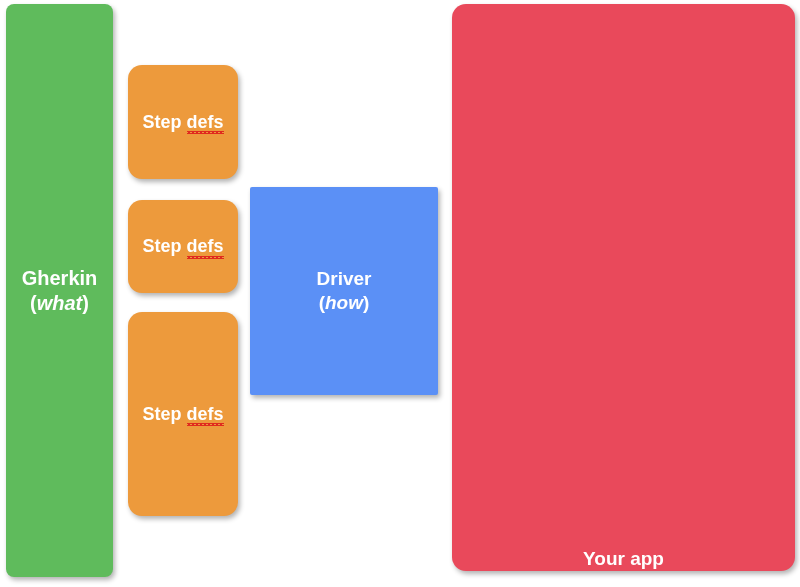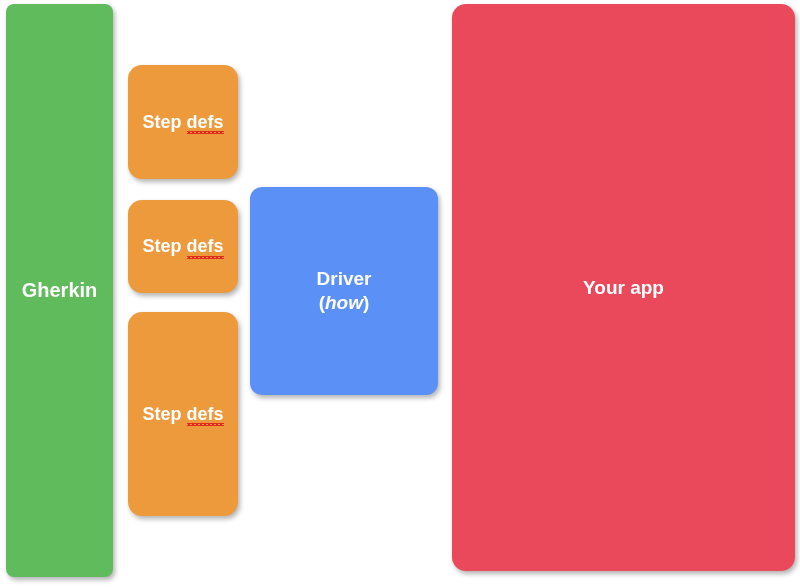--- a/index.html
+++ b/index.html
@@ -60,33 +60,34 @@
   .node-stepdefs-2 { top: 200px; height: 93px;  }
   .node-stepdefs-3 { top: 312px; height: 204px; }
 
   
   .node-driver {
     left: 250px;
     top: 187px;
     width: 188px;
     height: 208px;
     background: #5B90F6;
-    border-radius: 12px;
+    border-radius: 2px;
     font-size: 19px;
   }
 
   
   .node-yourapp {
     left: 452px;
     top: 4px;
     width: 343px;
     height: 567px;
     background: #E9495B;
     border-radius: 14px;
     font-size: 19px;
+    align-items: flex-end;
   }
 
   .label { display: block; }
   .label-line { display: block; white-space: nowrap; }
 
   
   .paren { font-style: normal; font-weight: bold; }
   .italic-word { font-style: italic; font-weight: bold; }
 
   
@@ -110,20 +111,21 @@
   }
 </style>
 </head>
 <body>
 
 <div id="canvas">
 
   <div class="node node-gherkin shadowed">
     <span class="label">
       <span class="label-line">Gherkin</span>
+      <span class="label-line"><span class="paren">(</span><span class="italic-word">what</span><span class="paren">)</span></span>
     </span>
   </div>
 
   <div class="node node-stepdefs node-stepdefs-1 shadowed">
     <span class="label-line"><span>Step </span><span class="misspelled">defs</span></span>
   </div>
 
   <div class="node node-stepdefs node-stepdefs-2 shadowed">
     <span class="label-line"><span>Step </span><span class="misspelled">defs</span></span>
   </div>

